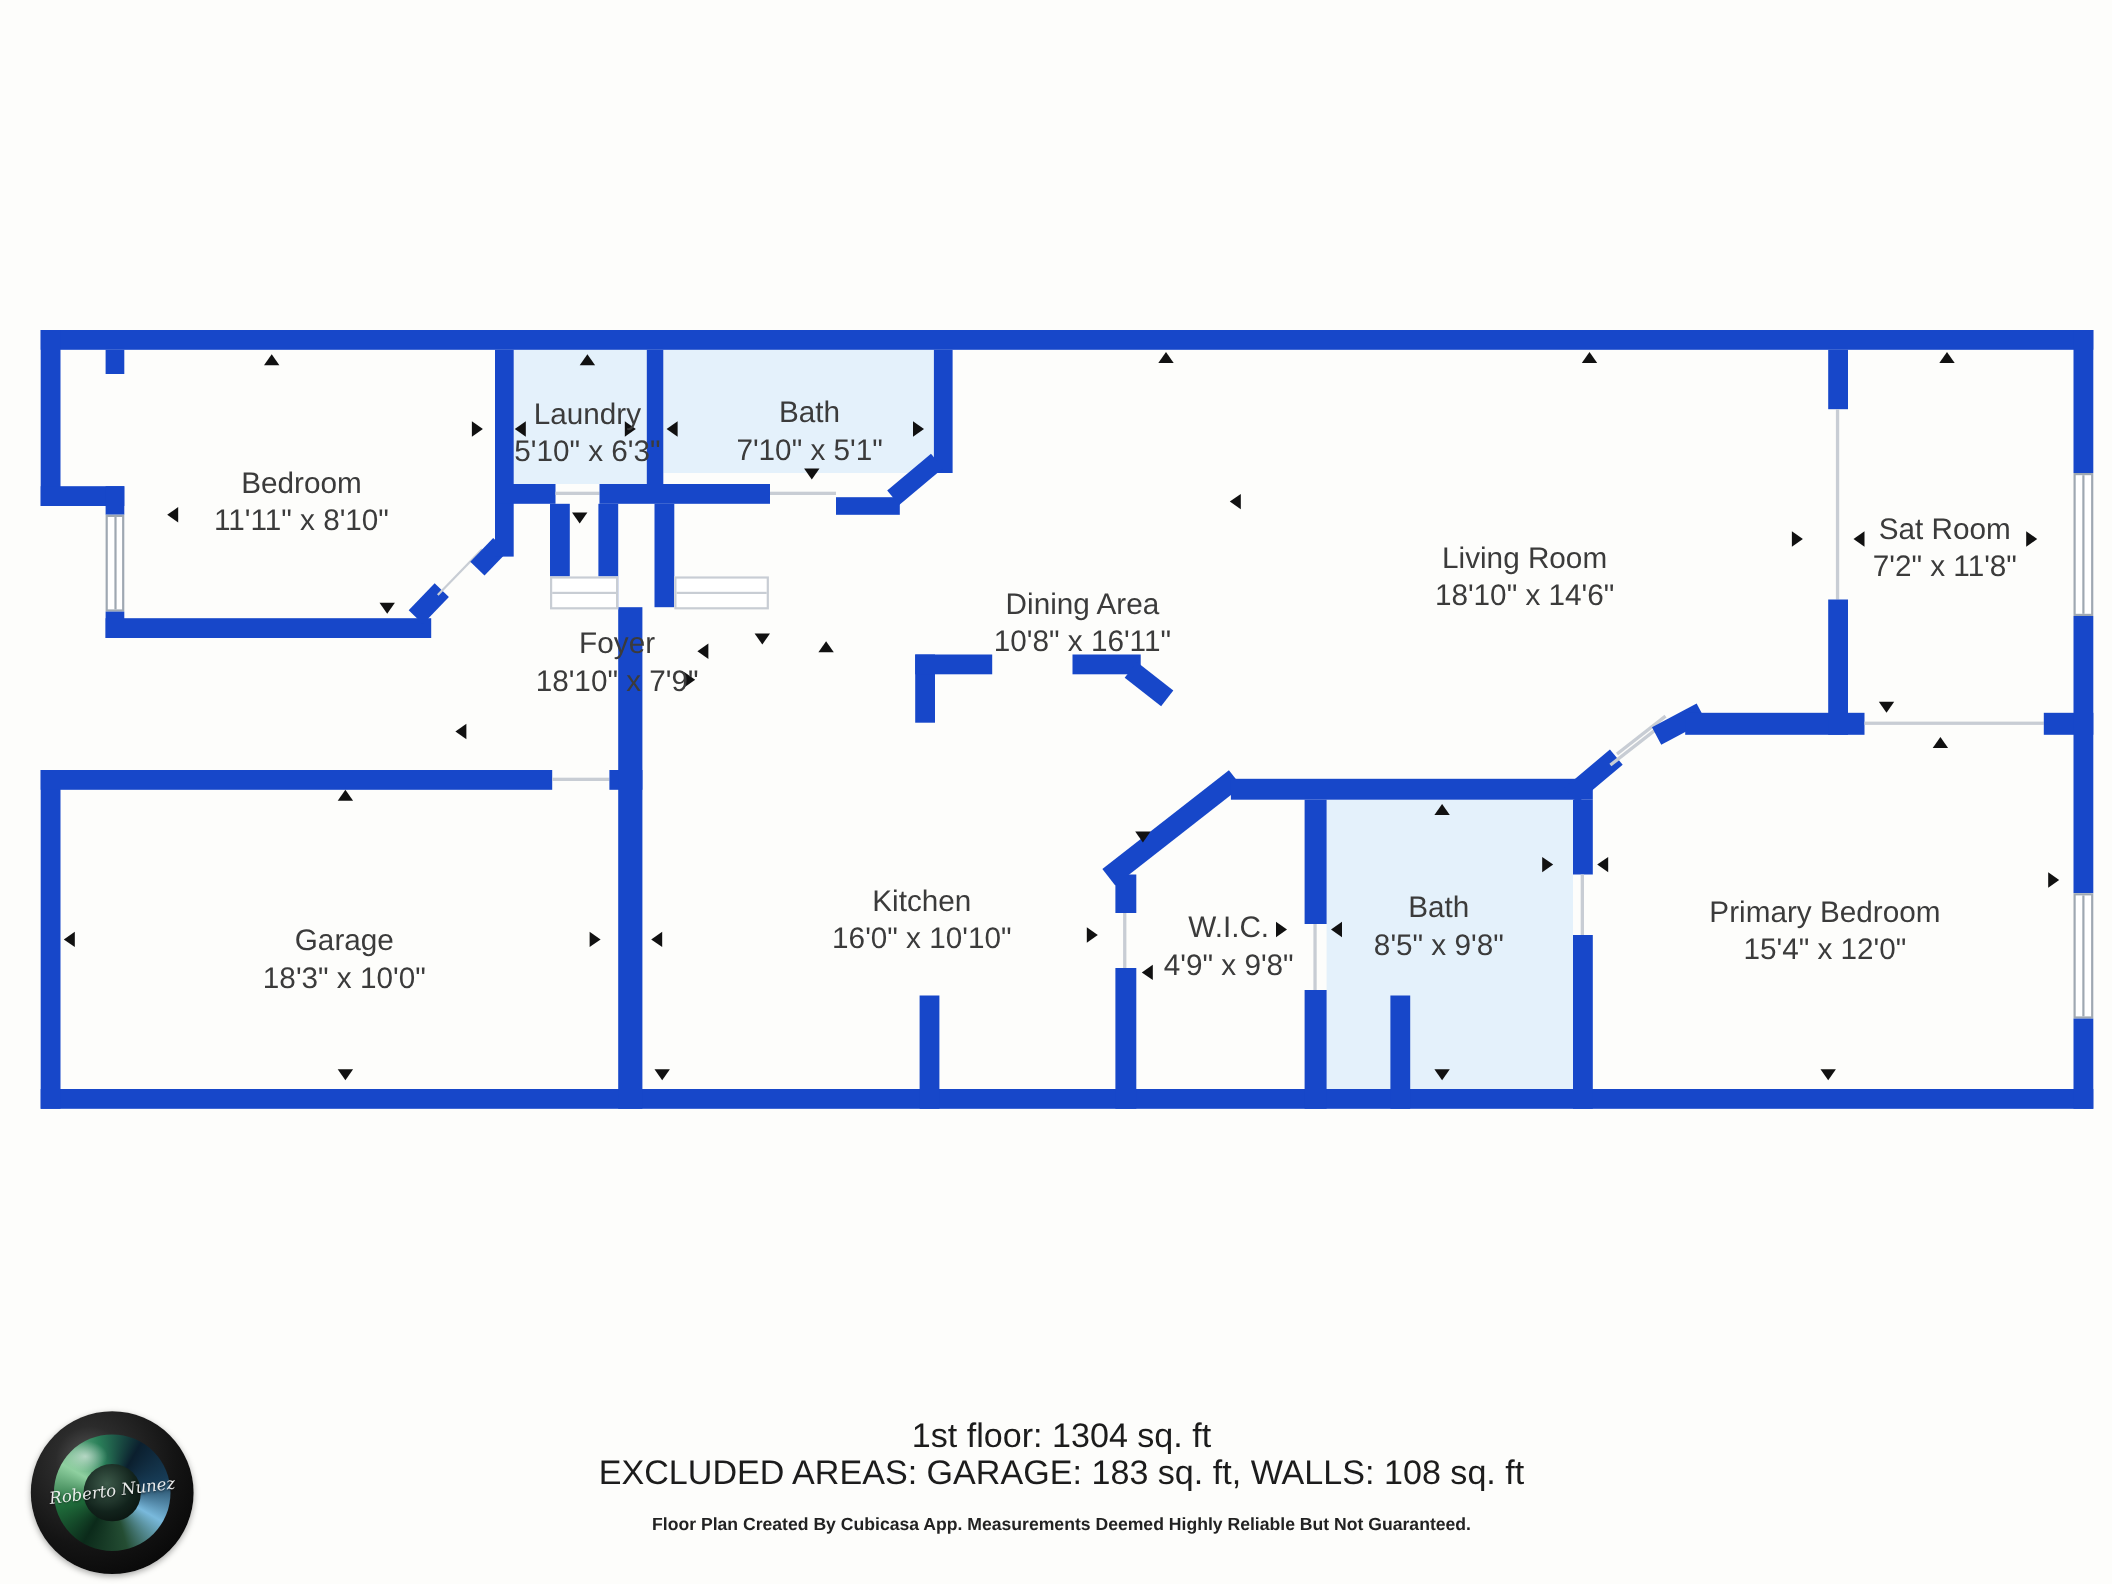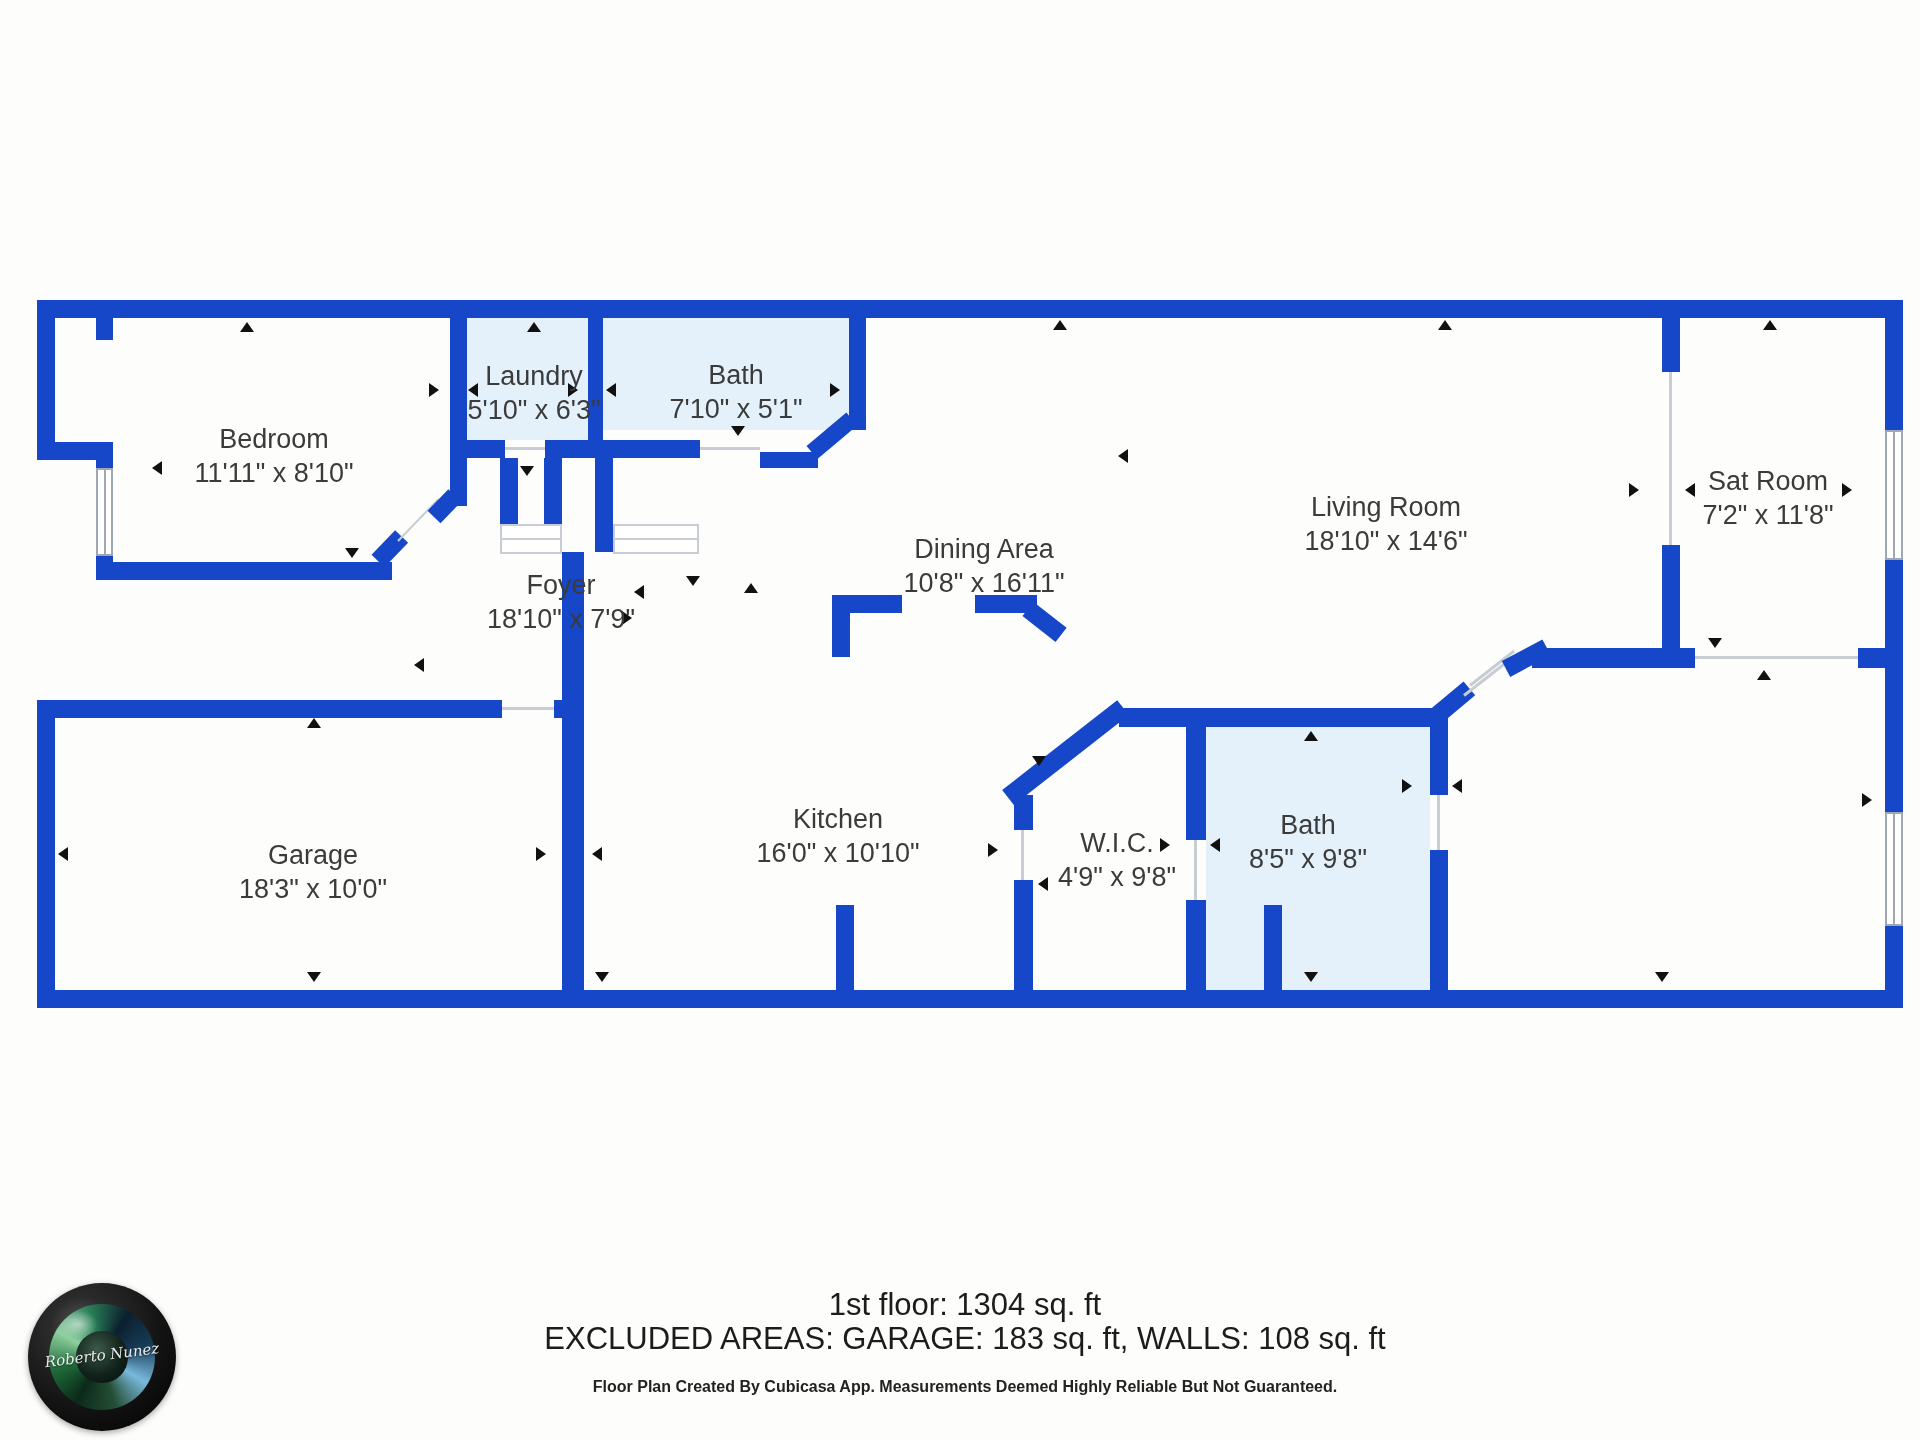--- a/index.html
+++ b/index.html
@@ -206,20 +206,24 @@
       <div>16'0" x 10'10"</div>
     </div>
     <div class="rlabel" style="left:1117px;top:860px;">
       <div>W.I.C.</div>
       <div>4'9" x 9'8"</div>
     </div>
     <div class="rlabel" style="left:1308px;top:842px;">
       <div>Bath</div>
       <div>8'5" x 9'8"</div>
     </div>
+    <div class="rlabel" style="left:1659px;top:846px;">
+      <div>Primary Bedroom</div>
+      <div>15'4" x 12'0"</div>
+    </div>
   </div>
 
   <div class="summary">
     <div class="l2">1st floor: 1304 sq. ft</div>
     <div class="l3">EXCLUDED AREAS: GARAGE: 183 sq. ft, WALLS: 108 sq. ft</div>
     <div class="l4">Floor Plan Created By Cubicasa App. Measurements Deemed Highly Reliable But Not Guaranteed.</div>
   </div>
 
   <div class="logo">
     <div class="lens"></div>

